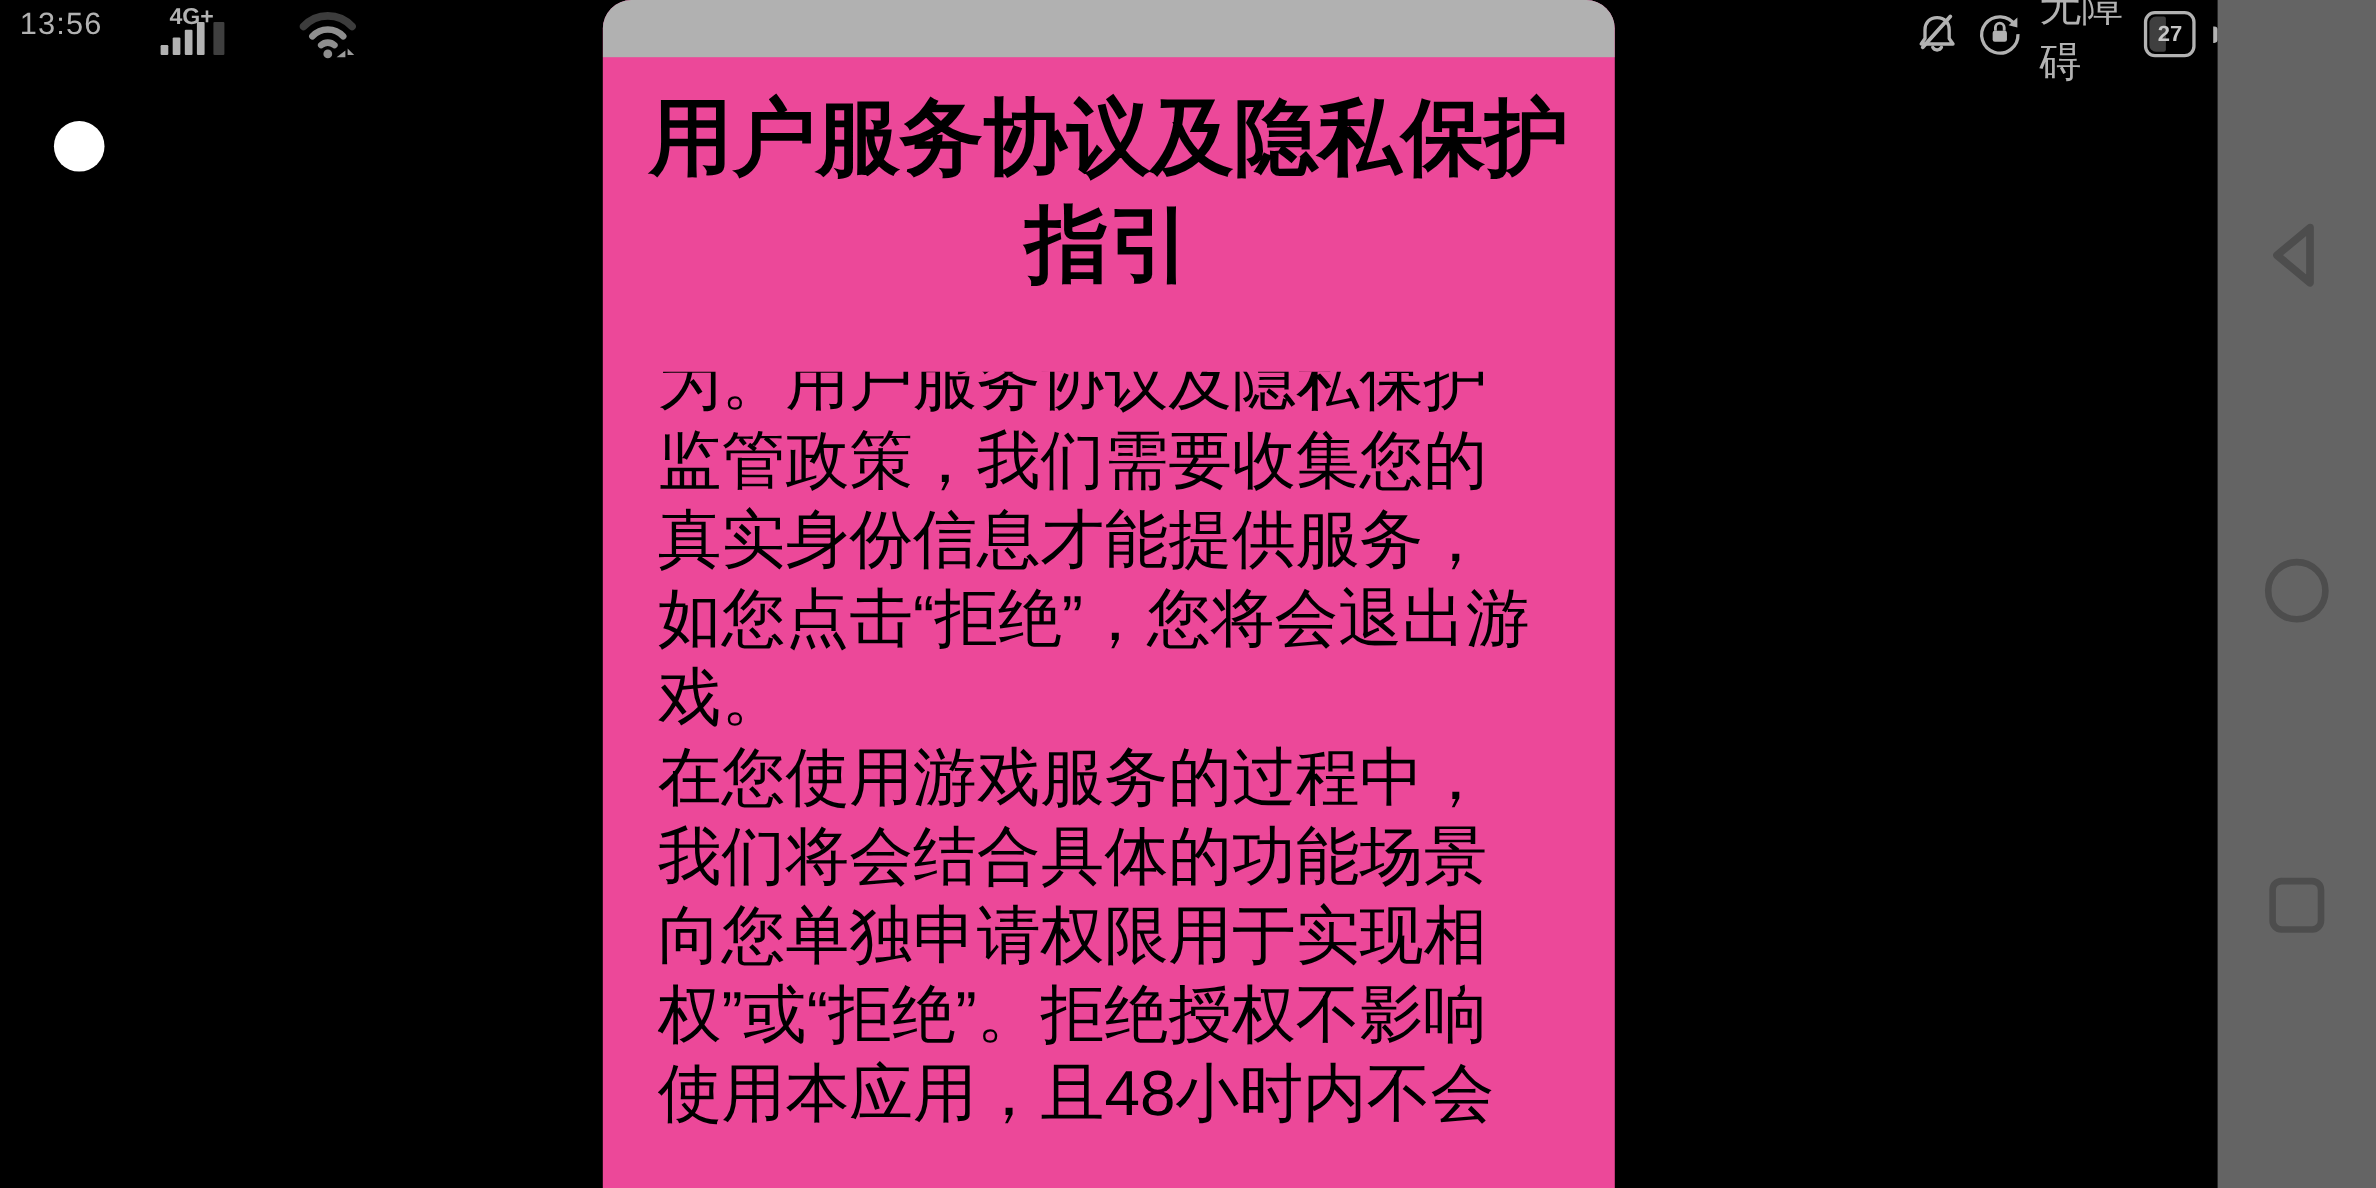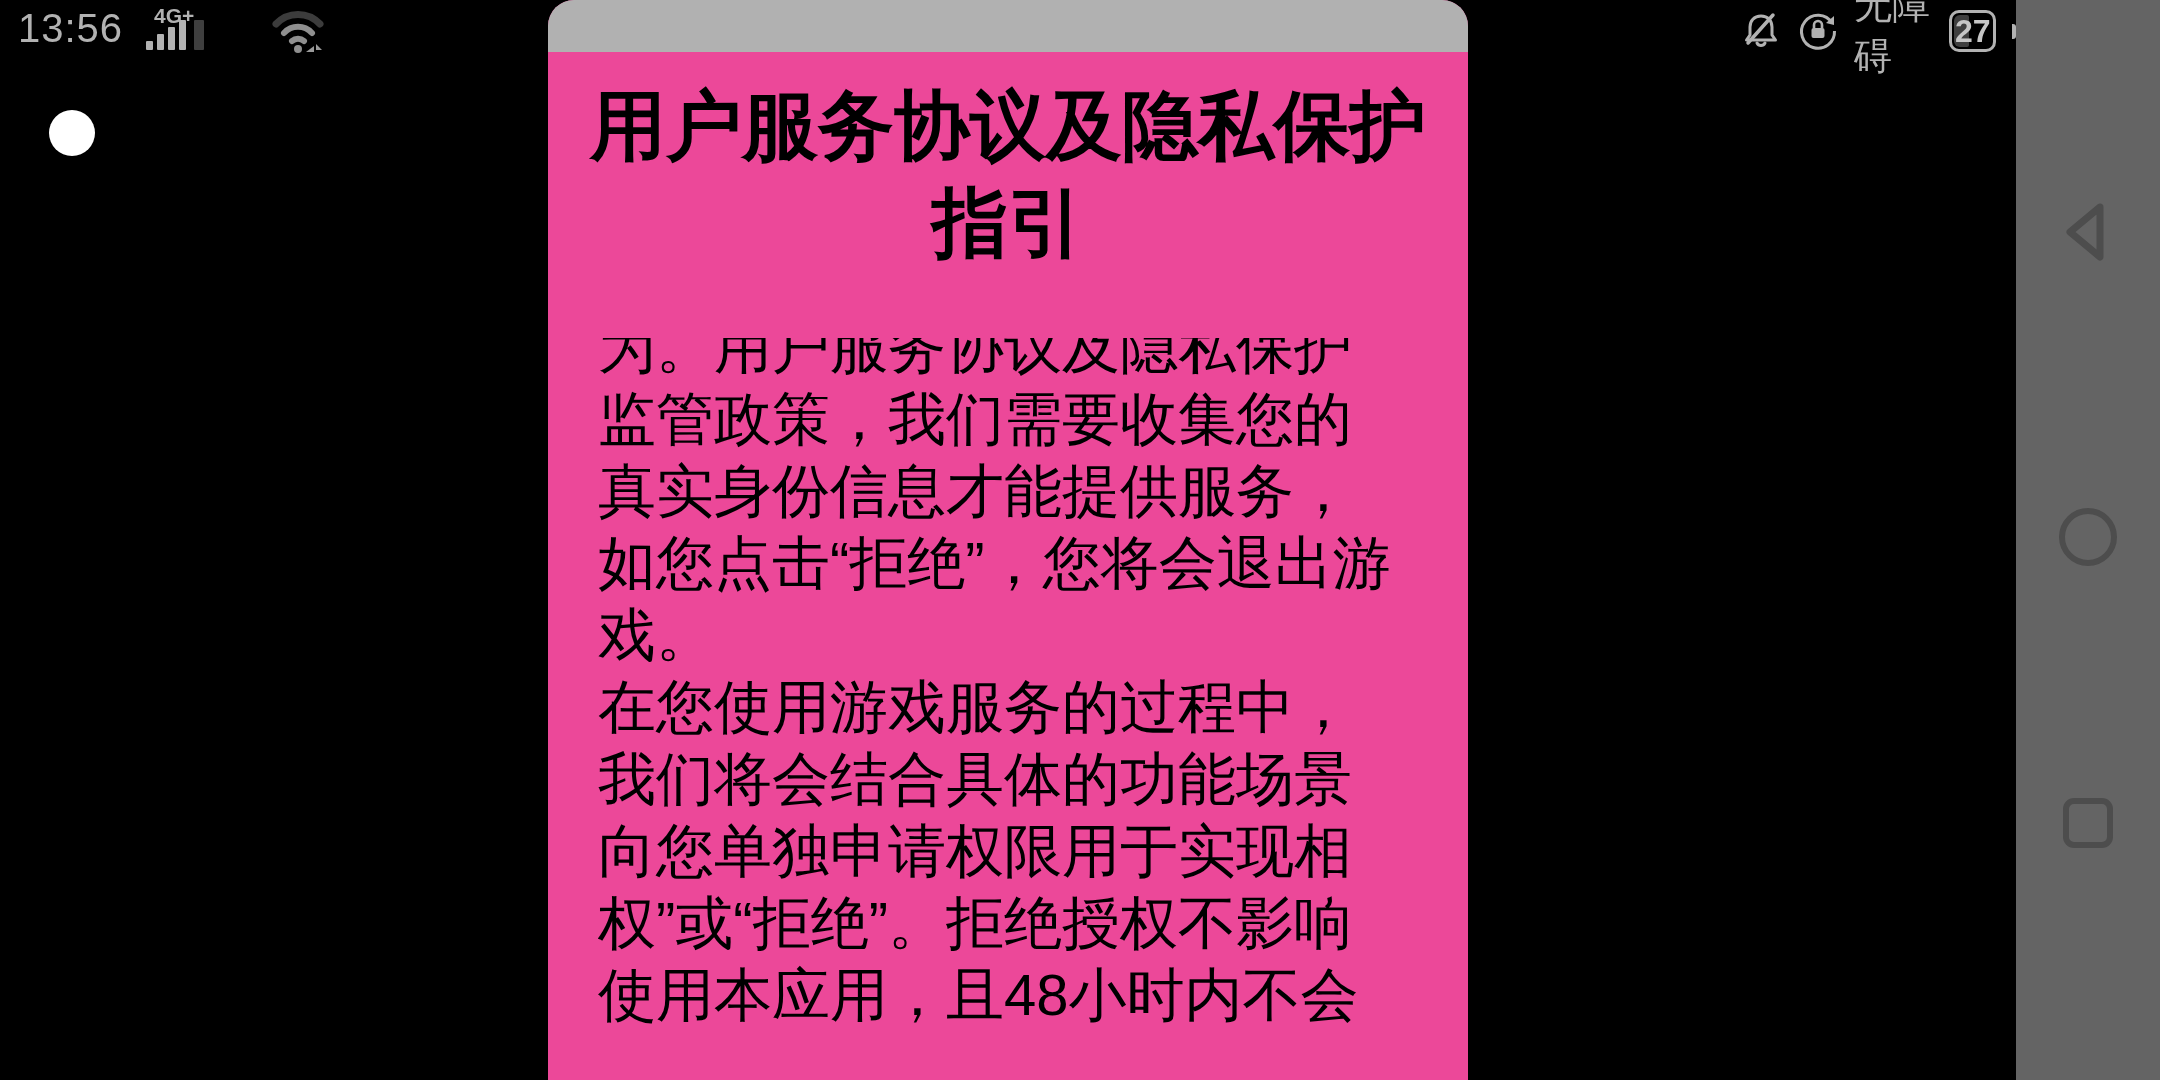--- a/index.html
+++ b/index.html
@@ -6,33 +6,33 @@
   body{
     width:2160px;height:1080px;
     background:#000;
     overflow:hidden;
     position:relative;
     font-family:"Liberation Sans","DejaVu Sans",sans-serif;
   }
 
   
   .statusbar{position:absolute;top:0;left:0;right:144px;height:62px;}
-  .time{position:absolute;left:18px;top:6px;font-size:40px;color:#b2b2b2;letter-spacing:1px;text-align:center;}
+  .time{position:absolute;left:18px;top:6px;font-size:28px;color:#b2b2b2;letter-spacing:1px;text-align:center;}
   .signal-group{position:absolute;left:146px;top:4px;width:110px;height:52px;}
   .net-label{position:absolute;left:8px;top:0;font-size:21px;font-weight:700;color:#b2b2b2;}
   .bars{position:absolute;left:0;bottom:6px;display:flex;align-items:flex-end;gap:4px;}
   .bar{width:7px;background:#b2b2b2;border-radius:1px;}
   .bar.b1{height:9px}.bar.b2{height:16px}.bar.b3{height:23px}.bar.b4{height:30px}
   .bar.dark{width:10px;height:30px;background:#3f3f3f;margin-left:4px;}
   .wifi{position:absolute;left:272px;top:8px;}
   .right-cluster{position:absolute;top:0;left:1740px;height:62px;display:flex;align-items:center;gap:14px;}
   .acc-label{font-size:38px;color:#b2b2b2;}
   .battery{position:relative;width:58px;height:36px;border:3px solid #b2b2b2;border-radius:10px;display:flex;align-items:center;justify-content:center;}
   .battery-fill{position:absolute;left:2px;top:2px;bottom:2px;width:15px;background:#3f3f3f;border-radius:6px 2px 2px 6px;}
-  .battery-num{position:relative;font-size:32px;font-weight:700;color:#c6c6c6;z-index:1;}
+  .battery-num{position:relative;font-size:20px;font-weight:700;color:#c6c6c6;z-index:1;}
   .battery-nub{width:5px;height:15px;background:#b2b2b2;border-radius:0 3px 3px 0;margin-left:2px;}
 
   
   .assist-ball{position:absolute;left:49px;top:110px;width:46px;height:46px;border-radius:50%;background:#fff;}
 
   
   .dialog{position:absolute;left:548px;top:0;width:920px;height:1080px;background:#ec4899;border-radius:26px 26px 0 0;overflow:hidden;}
   .dialog-header{height:52px;background:#b1b1b1;}
   .dialog-title{margin-top:25px;text-align:center;font-size:76px;line-height:97px;font-weight:700;color:#000;}
   .title-line{white-space:nowrap;}

